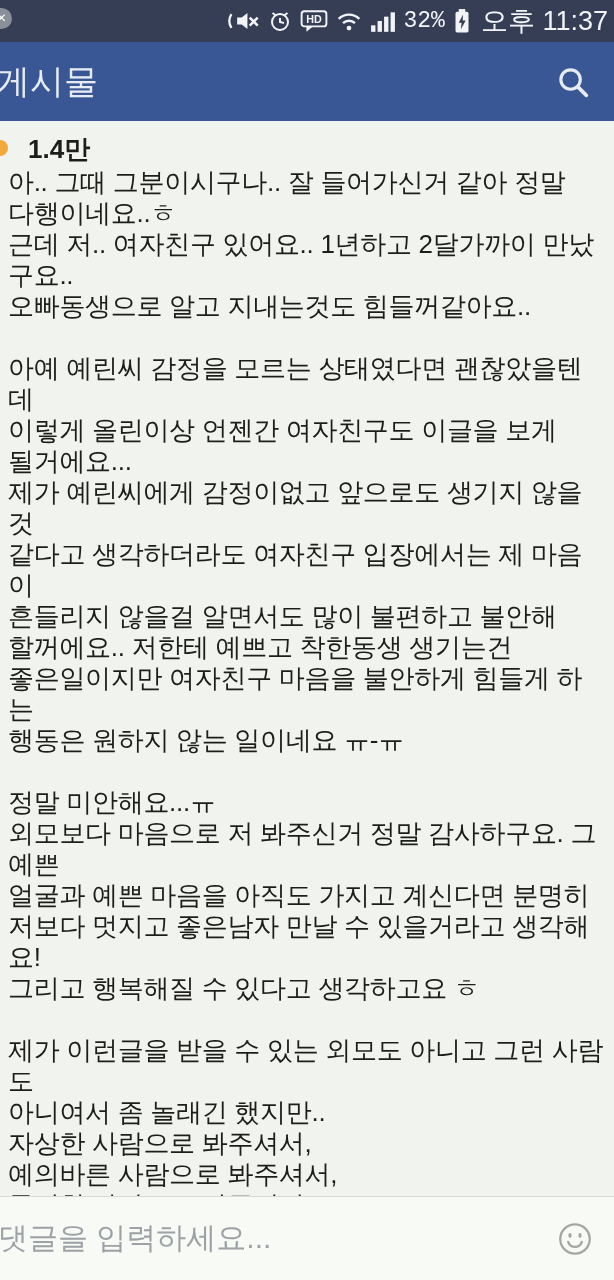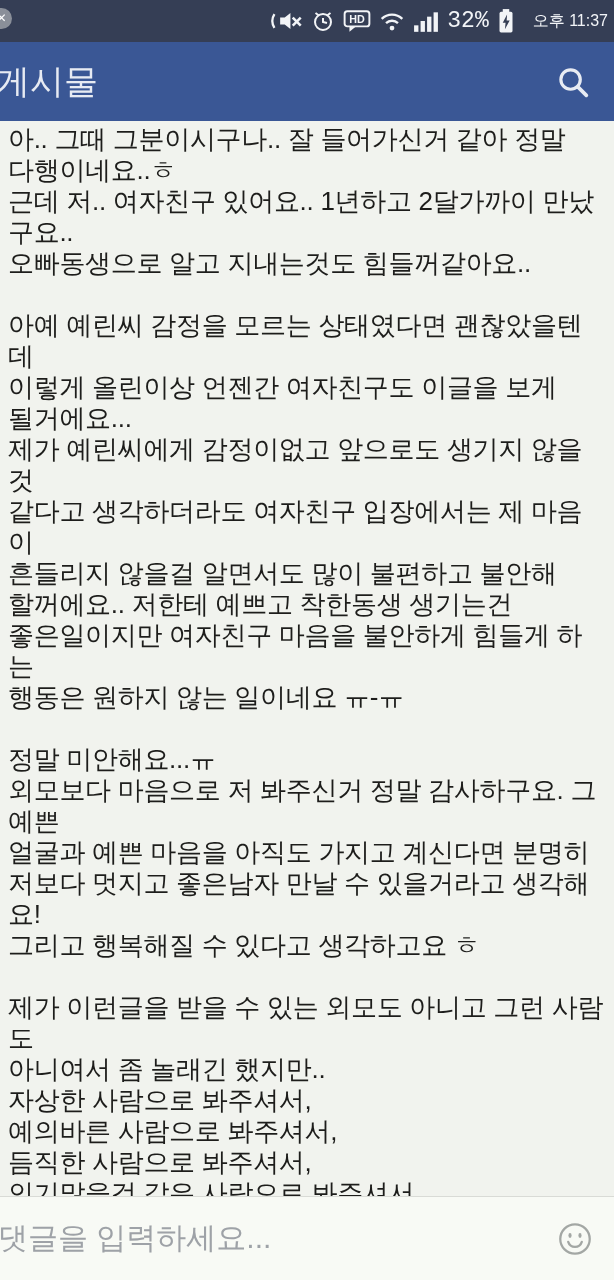--- a/index.html
+++ b/index.html
@@ -14,21 +14,21 @@
     display:flex; align-items:center; justify-content:flex-end;
     gap:8px; padding-right:6px; box-sizing:border-box;
   }
   .sb-cut-icon{
     position:absolute; left:-9px; top:8px; width:21px; height:21px;
     border-radius:50%; background:#8A8F99; color:#FFF;
     font-size:12px; font-weight:700; line-height:21px; text-align:center;
   }
   .sb-icon{display:block;}
   .sb-text{font-size:23px; letter-spacing:0;font-family:Liberation Mono, monospace;}
-  .sb-time{font-size:16px; margin-left:10px;}
+  .sb-time{font-size:27px; margin-left:2px;}
   
   .app-header{
     height:79px; background:#3A5795; display:flex; align-items:center;
     padding:0 24px 0 0; box-sizing:border-box;
   }
   .app-title{font-size:34px; color:#E7EBF3; margin-left:-4px; flex:1;}
   .search-btn{display:flex; align-items:center;}
   
   .content{position:relative; padding:0 8px; box-sizing:border-box; color:#1D1D1B;}
   .reaction-row{
@@ -110,20 +110,24 @@
     <span class="search-btn">
       <svg width="34" height="34" viewBox="0 0 28 28">
         <circle cx="12" cy="12" r="8" stroke="#E7EBF3" stroke-width="2.6" fill="none"></circle>
         <line x1="18" y1="18" x2="25" y2="25" stroke="#E7EBF3" stroke-width="3" stroke-linecap="round"></line>
       </svg>
     </span>
   </div>
 
   <div class="content">
 
+    <div class="reaction-row">
+      <span class="reaction-sliver"></span>
+      <span class="reaction-count-top">1.4만</span>
+    </div>
 
     <div>
       <div class="body-text">아.. 그때 그분이시구나.. 잘 들어가신거 같아 정말
 다행이네요..ㅎ
 근데 저.. 여자친구 있어요.. 1년하고 2달가까이 만났구요..
 오빠동생으로 알고 지내는것도 힘들꺼같아요..
 
 아예 예린씨 감정을 모르는 상태였다면 괜찮았을텐데
 이렇게 올린이상 언젠간 여자친구도 이글을 보게
 될거에요...

